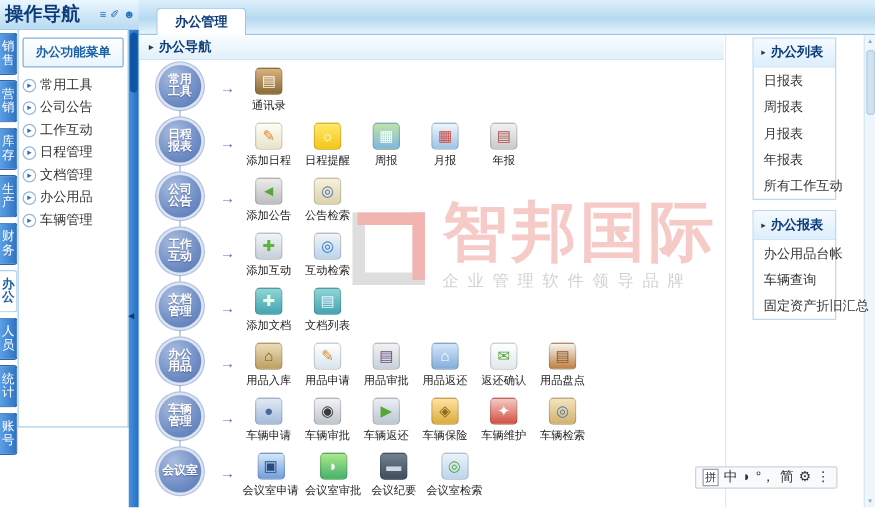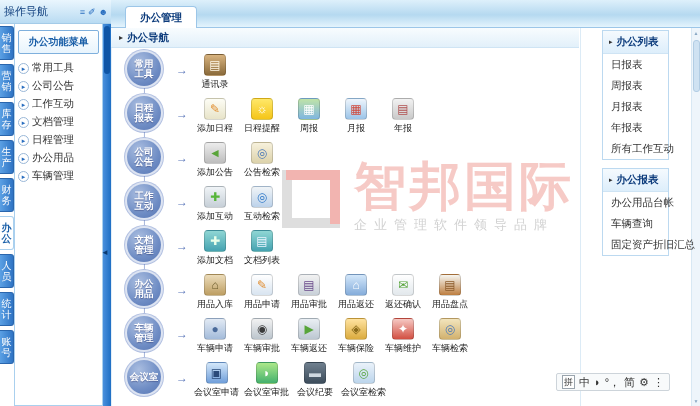--- a/index.html
+++ b/index.html
@@ -3,33 +3,33 @@
 <meta charset="utf-8">
 <style>
   * { margin:0; padding:0; box-sizing:border-box; }
   html,body { width:700px; height:406px; font-family:"Liberation Sans","DejaVu Sans",sans-serif; }
   .app { position:relative; width:700px; height:406px; background:#fff; overflow:hidden; }
 
   
   .lefthead { position:absolute; left:0; top:0; width:112px; height:24px;
     background:linear-gradient(180deg,#eaf6fe,#b9dbf2); border-bottom:1px solid #a4cbe8;
     display:flex; align-items:center; justify-content:space-between; padding:0 4px; }
-  .lefthead-title { font-size:11px; font-weight:normal; color:#0d3c7c; }
+  .lefthead-title { font-size:15px; font-weight:bold; color:#0d3c7c; }
   .lefthead-icons { display:flex; gap:3px; }
   .lefthead-icons span { font-size:9px; color:#2a6fc0; cursor:pointer; }
 
   
   .vtabs { position:absolute; left:0; top:26px; width:14px; display:flex; flex-direction:column; gap:4px; }
   .vtab { width:14px; padding:5px 1px; text-align:center; font-size:10px; line-height:11px;
     word-break:break-all; color:#fff; background:linear-gradient(90deg,#5ba0e4,#2f74c4);
     border:1px solid #2a66ad; border-left:none; border-radius:0 3px 3px 0; cursor:pointer; }
   .vtab.selected { background:#fff; color:#1a5fa8; font-weight:bold; border-color:#aad0ee; }
 
   
-  .menu { position:absolute; left:14px; top:24px; width:89px; height:382px; background:#fff;
+  .menu { position:absolute; left:14px; top:24px; width:89px; height:318px; background:#fff;
     border:1px solid #aad0ee; border-top:none; }
   .menu-btn { display:block; width:81px; margin:6px auto 5px; padding:4px 0; text-align:center;
     background:linear-gradient(180deg,#ffffff,#e8f4fd); border:1px solid #7fb0dd; border-radius:2px;
     color:#1a5fa8; font-size:10px; font-weight:bold; cursor:pointer; font-family:inherit; }
   .menu-items { list-style:none; }
   .menu-items li { display:flex; align-items:center; gap:3px; padding:2px 3px; font-size:10.5px;
     color:#333; cursor:pointer; white-space:nowrap; }
   .mi-ico { flex:0 0 auto; width:11px; height:11px; border:1px solid #9ab8d8; border-radius:50%;
     background:#fff; color:#2a6fc0; font-size:7px; line-height:9px; text-align:center; }
 
@@ -145,25 +145,25 @@
         <li>
           <span class="mi-ico">▸</span>
           <span>公司公告</span>
         </li>
         <li>
           <span class="mi-ico">▸</span>
           <span>工作互动</span>
         </li>
         <li>
           <span class="mi-ico">▸</span>
+          <span>日程管理</span>
+        </li>
+        <li>
+          <span class="mi-ico">▸</span>
           <span>文档管理</span>
-        </li>
-        <li>
-          <span class="mi-ico">▸</span>
-          <span>日程管理</span>
         </li>
         <li>
           <span class="mi-ico">▸</span>
           <span>办公用品</span>
         </li>
         <li>
           <span class="mi-ico">▸</span>
           <span>车辆管理</span>
         </li>
       </ul>

